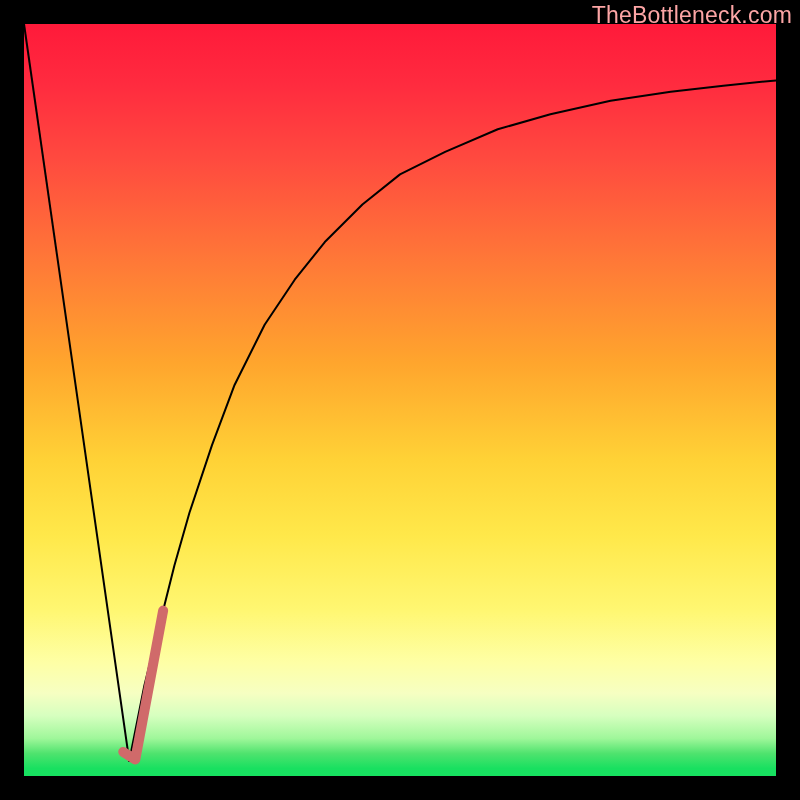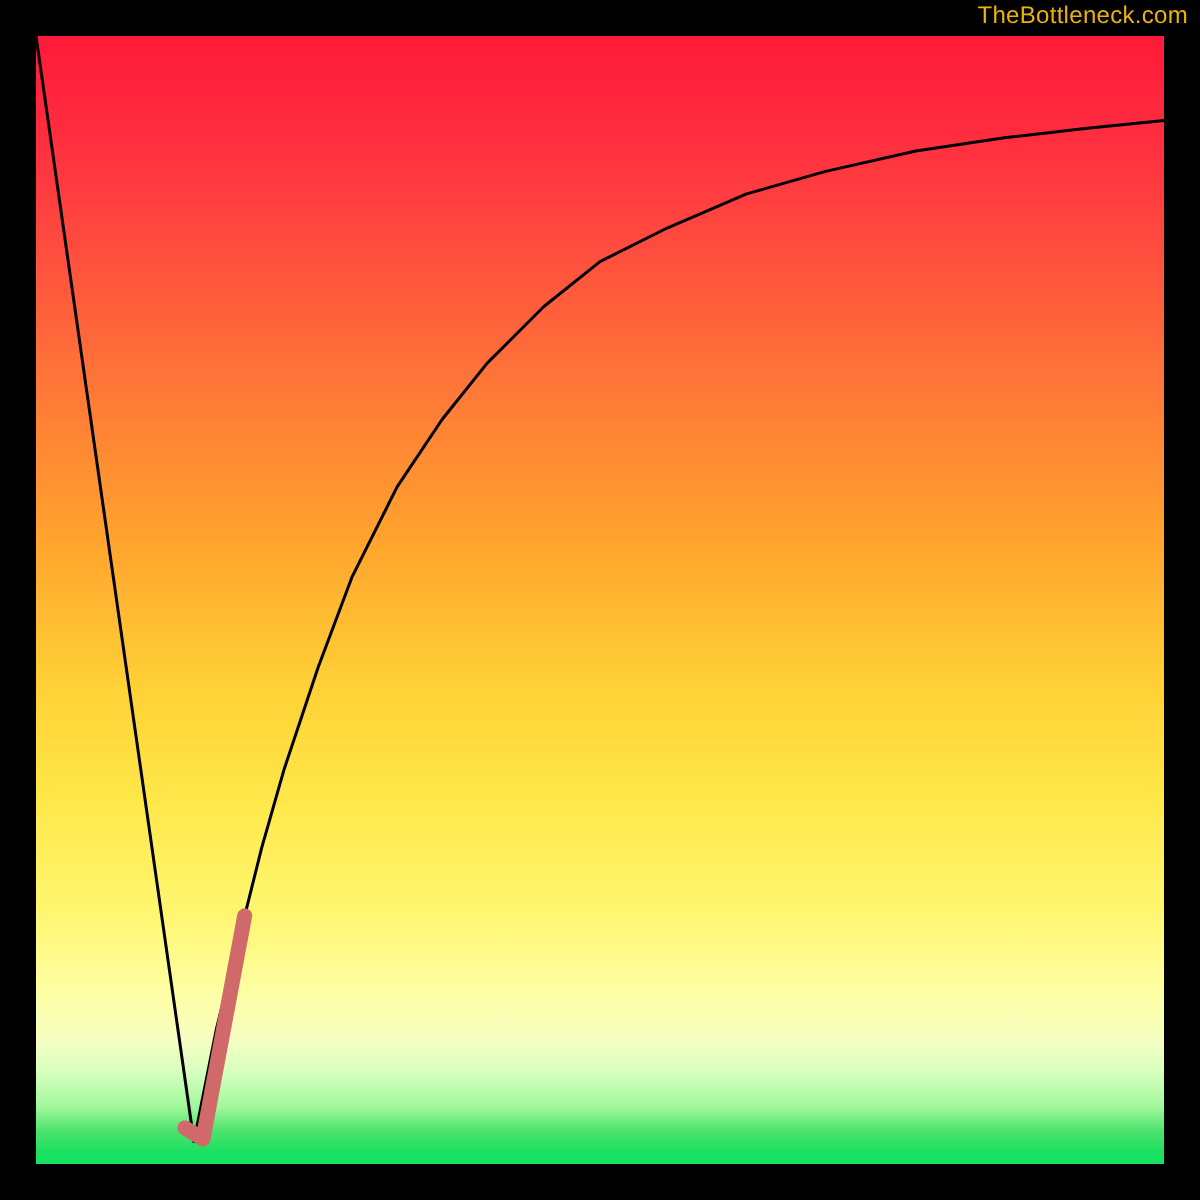--- a/index.html
+++ b/index.html
@@ -41,22 +41,22 @@
       #9ff79a 95%,
       #4fe36e 97%,
       #18e060 99%,
       #17e160 100%
     );
   }
   .watermark {
     position: absolute;
     top: 2px;
     right: 8px;
-    color: #eab308;
-    font-size: 16px;
+    color: #fca5a5;
+    font-size: 23px;
     letter-spacing: 0.2px;
     user-select: none;
   }
   svg.curves {
     position: absolute;
     left: 24px;
     top: 24px;
     width: 752px;
     height: 752px;
     overflow: visible;

